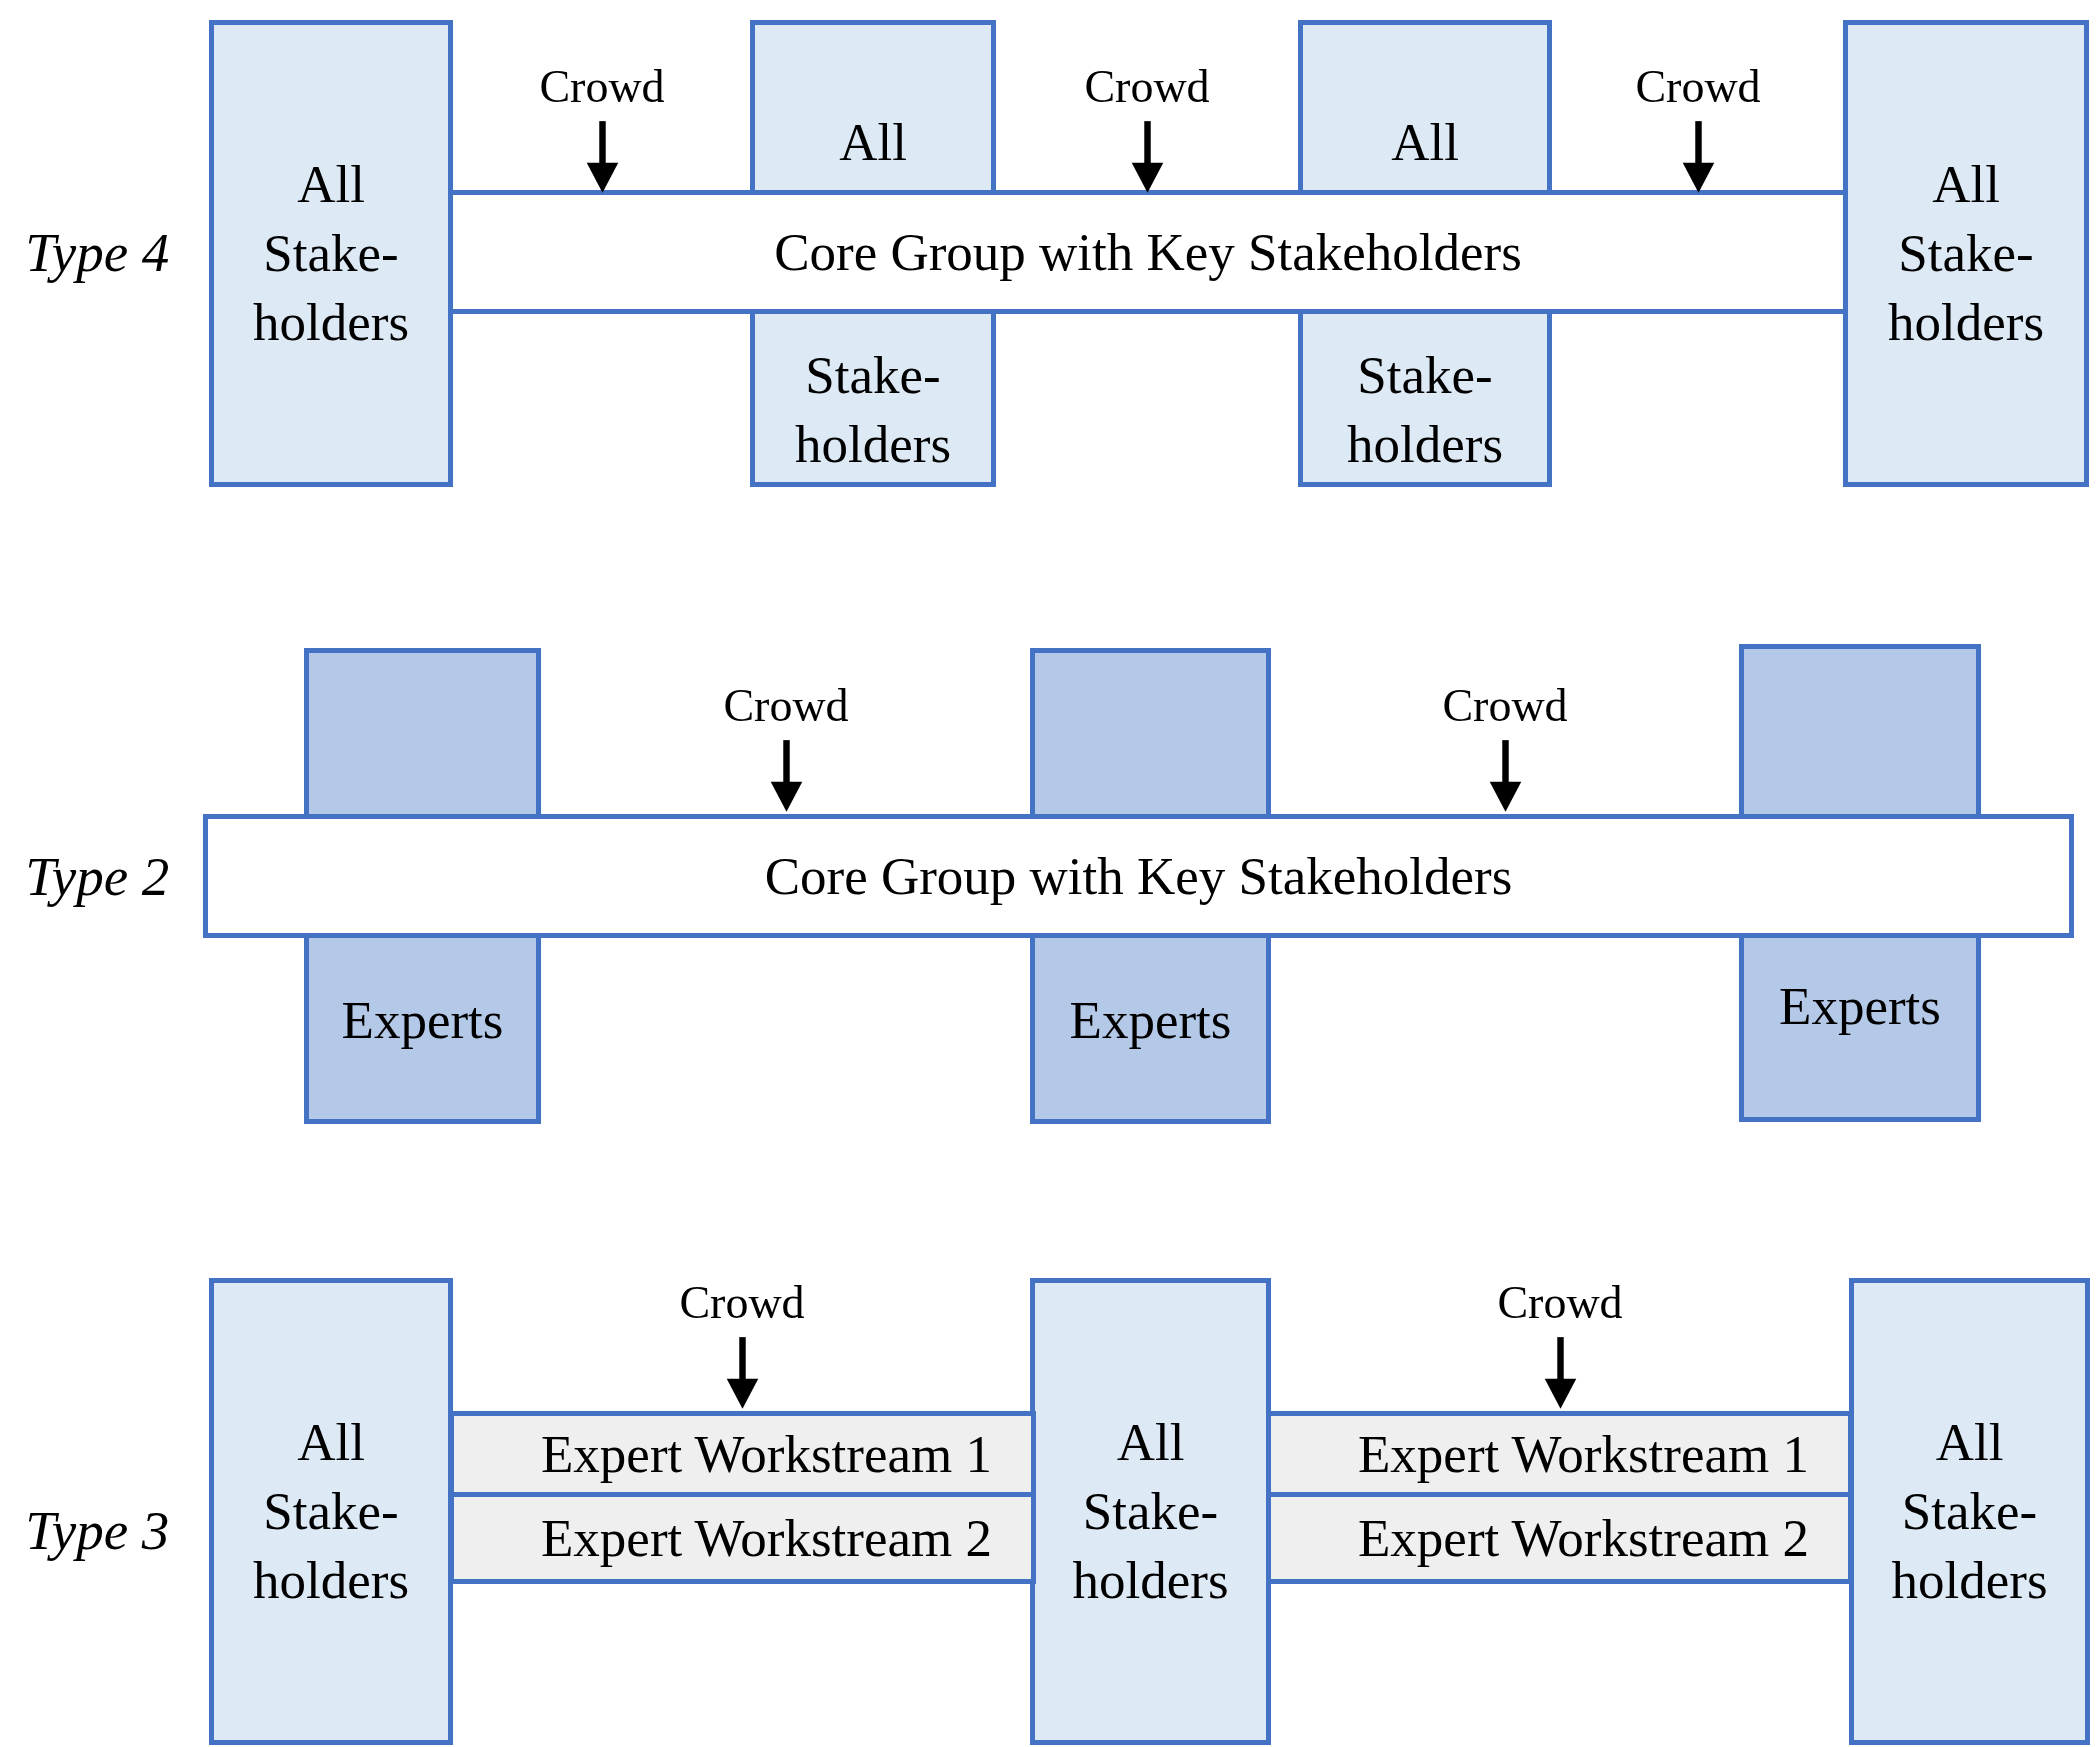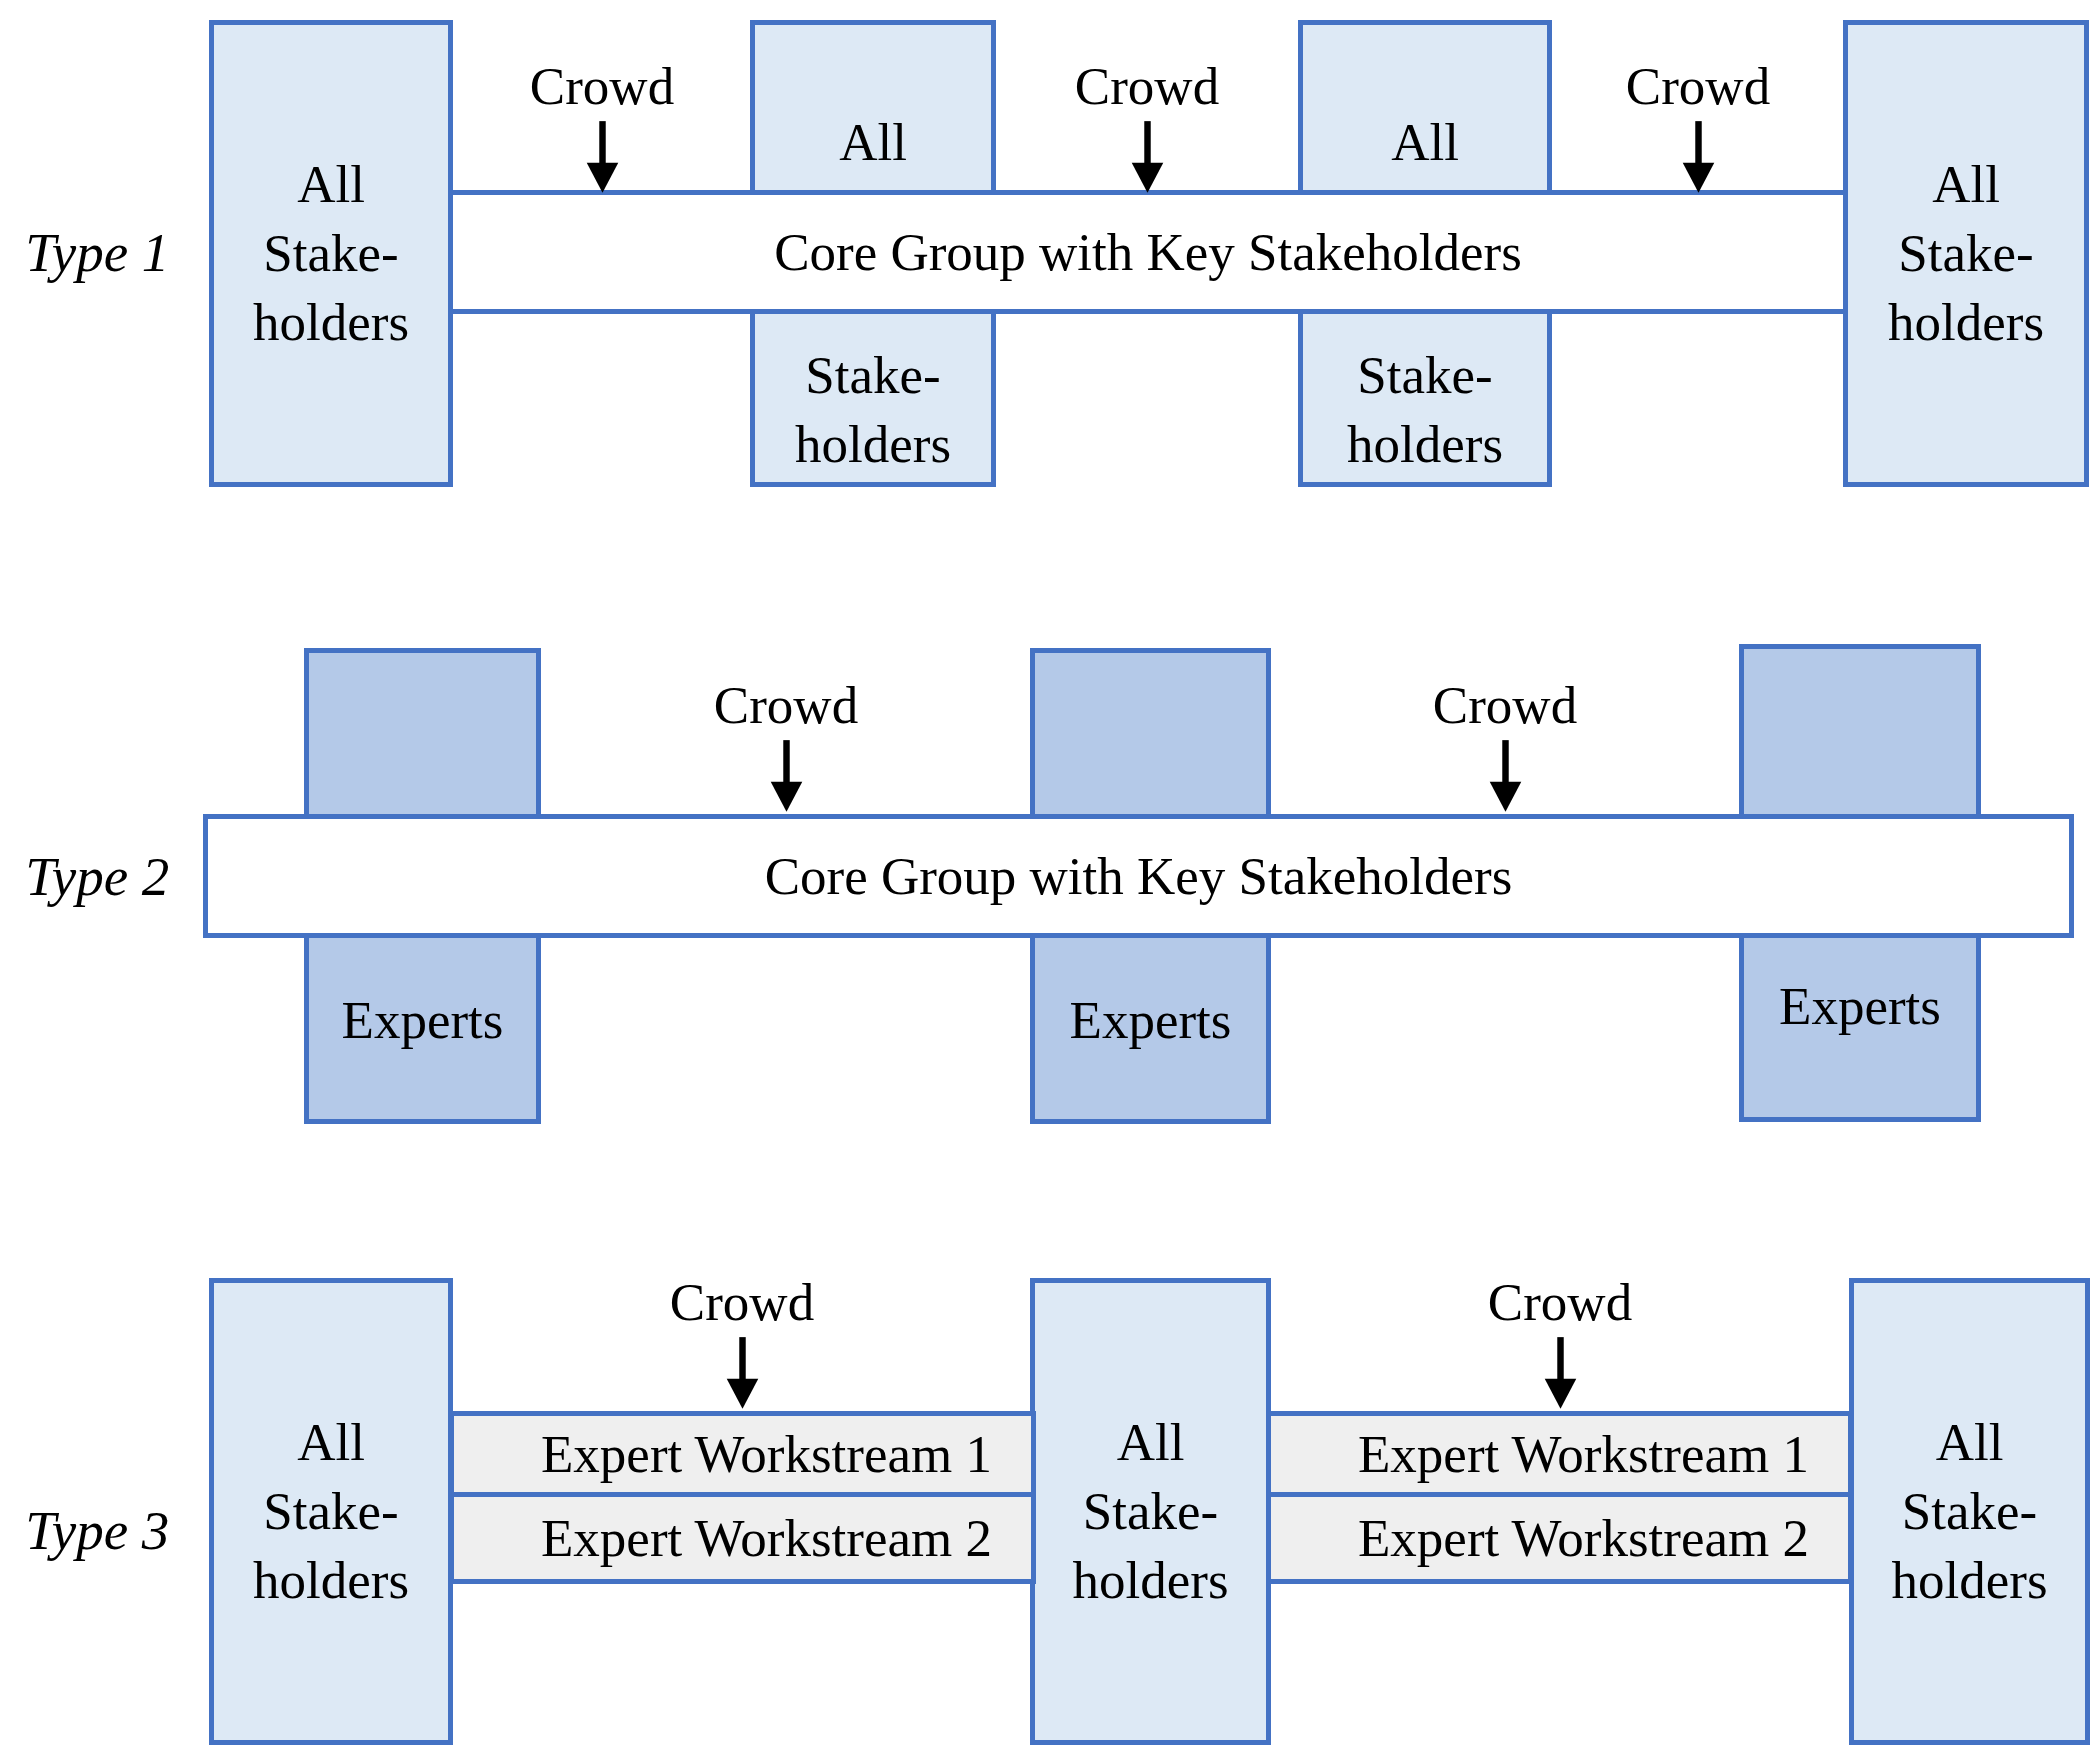--- a/index.html
+++ b/index.html
@@ -85,33 +85,33 @@
     text-align: center;
     padding-left: 48px;
   }
   .crowd {
     position: absolute;
     width: 188px;
     display: flex;
     flex-direction: column;
     align-items: center;
     z-index: 3;
-    font-size: 53px;
+    font-size: 46px;
     line-height: 69px;
     text-align: center;
   }
   .crowd svg { display: block; margin-top: 0px; }
 </style>
 </head>
 <body>
 
 <div class="canvas">
 
   <section>
-    <div class="row-label" style="left:10.8px; top:218px; width:173px;">Type 1</div>
+    <div class="row-label" style="left:10.8px; top:218px; width:173px;">Type 4</div>
 
     <div class="box light" style="left:209px; top:20px; width:244px; height:467px;">
       <div class="center-lines">
         <span>All</span>
         <span>Stake-</span>
         <span>holders</span>
       </div>
     </div>
 
     <div class="box light" style="left:750px; top:20px; width:246px; height:467px;">

